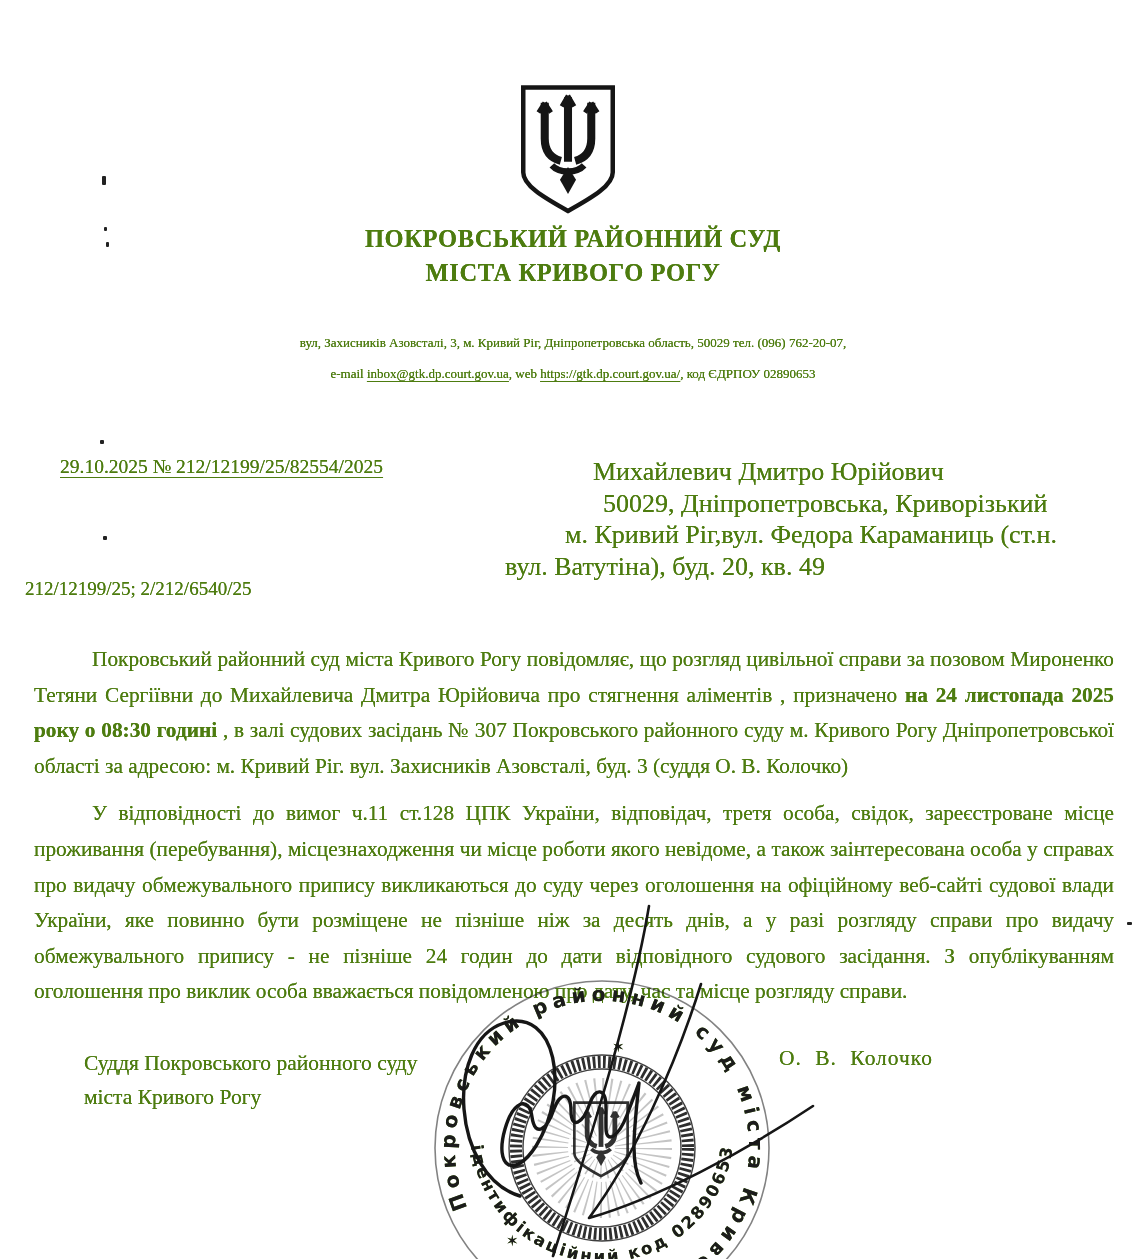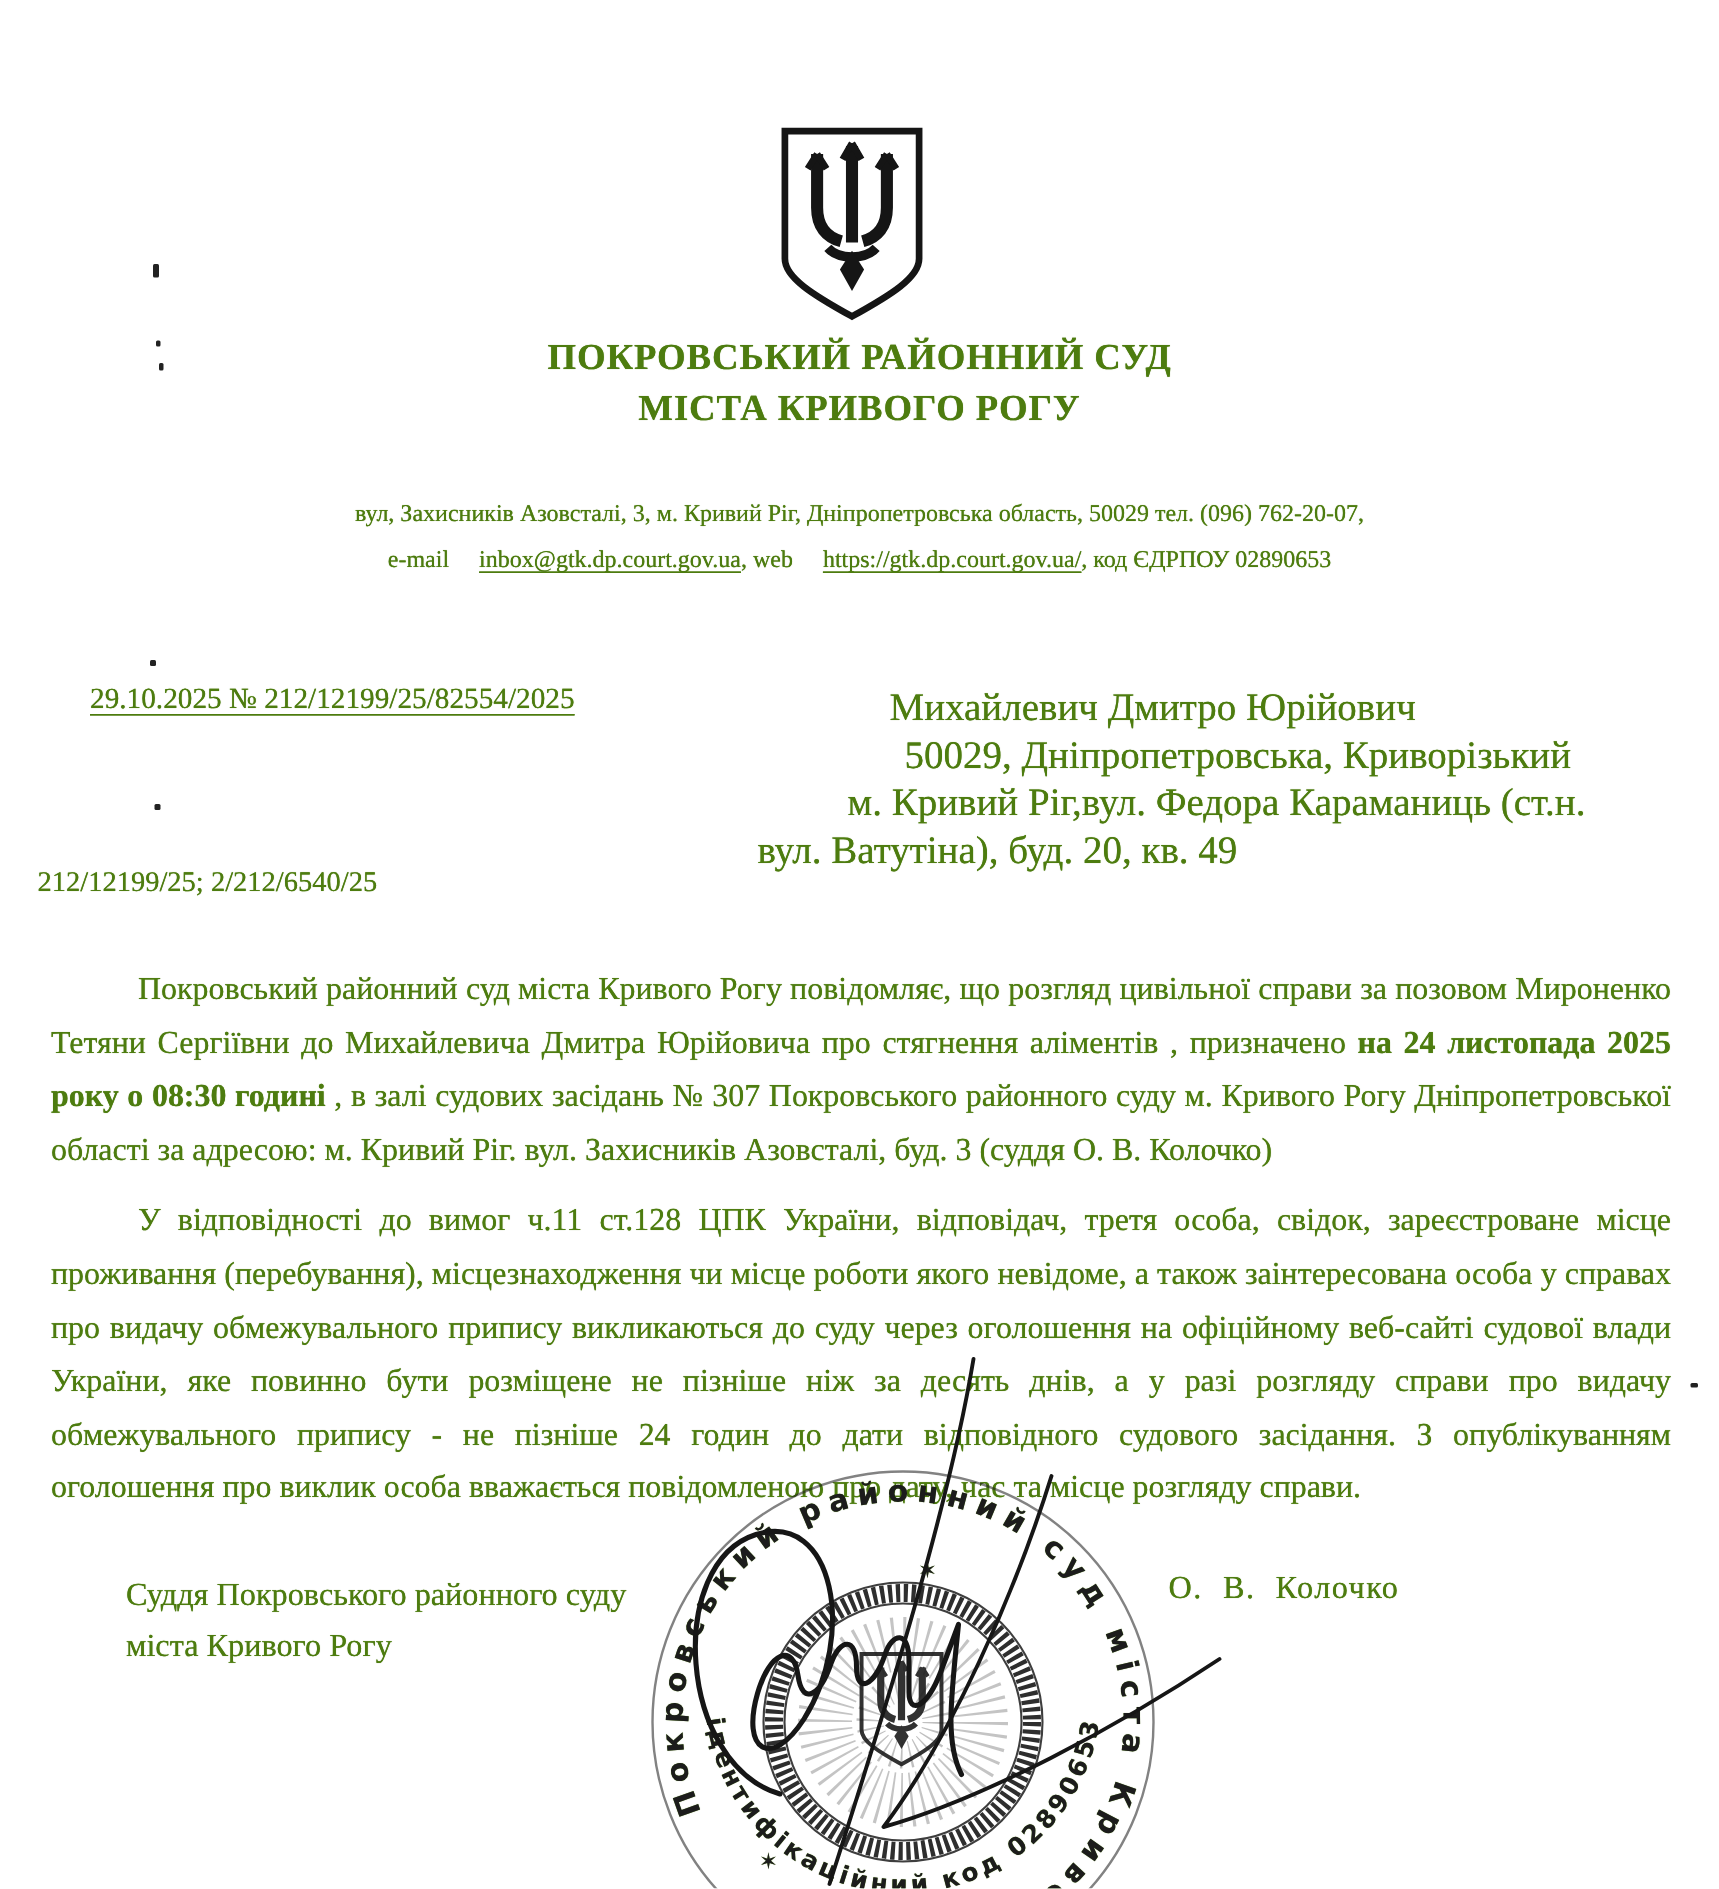--- a/index.html
+++ b/index.html
@@ -9,23 +9,23 @@
     font-family:"Liberation Serif", serif; color:#4d7c0f;
     text-shadow:0 0 .45px currentColor;
   }
   .emblem { position:absolute; left:512px; top:83px; }
   .court-title {
     position:absolute; top:222px; left:0; right:0; text-align:center;
     font-weight:bold; font-size:24.5px; line-height:34px; letter-spacing:.6px;
   }
   .address {
     position:absolute; top:327px; left:0; right:0; text-align:center;
-    font-size:16px; line-height:31px;
+    font-size:13px; line-height:31px;
   }
-  .u { text-decoration:underline; text-underline-offset:3px;margin-left:16px; }
+  .u { text-decoration:underline; text-underline-offset:3px; }
   .ref {
     position:absolute; left:22px; top:456px; font-size:19.5px;
   }
   .ref .u-all { text-decoration:underline; text-underline-offset:4px;margin-left:38px; }
   .recipient {
     position:absolute; left:505px; top:456px; width:565px;
     font-size:26px; line-height:31.5px;
   }
   .recipient .r1 { padding-left:88px; }
   .recipient .r2 { padding-left:98px; }

